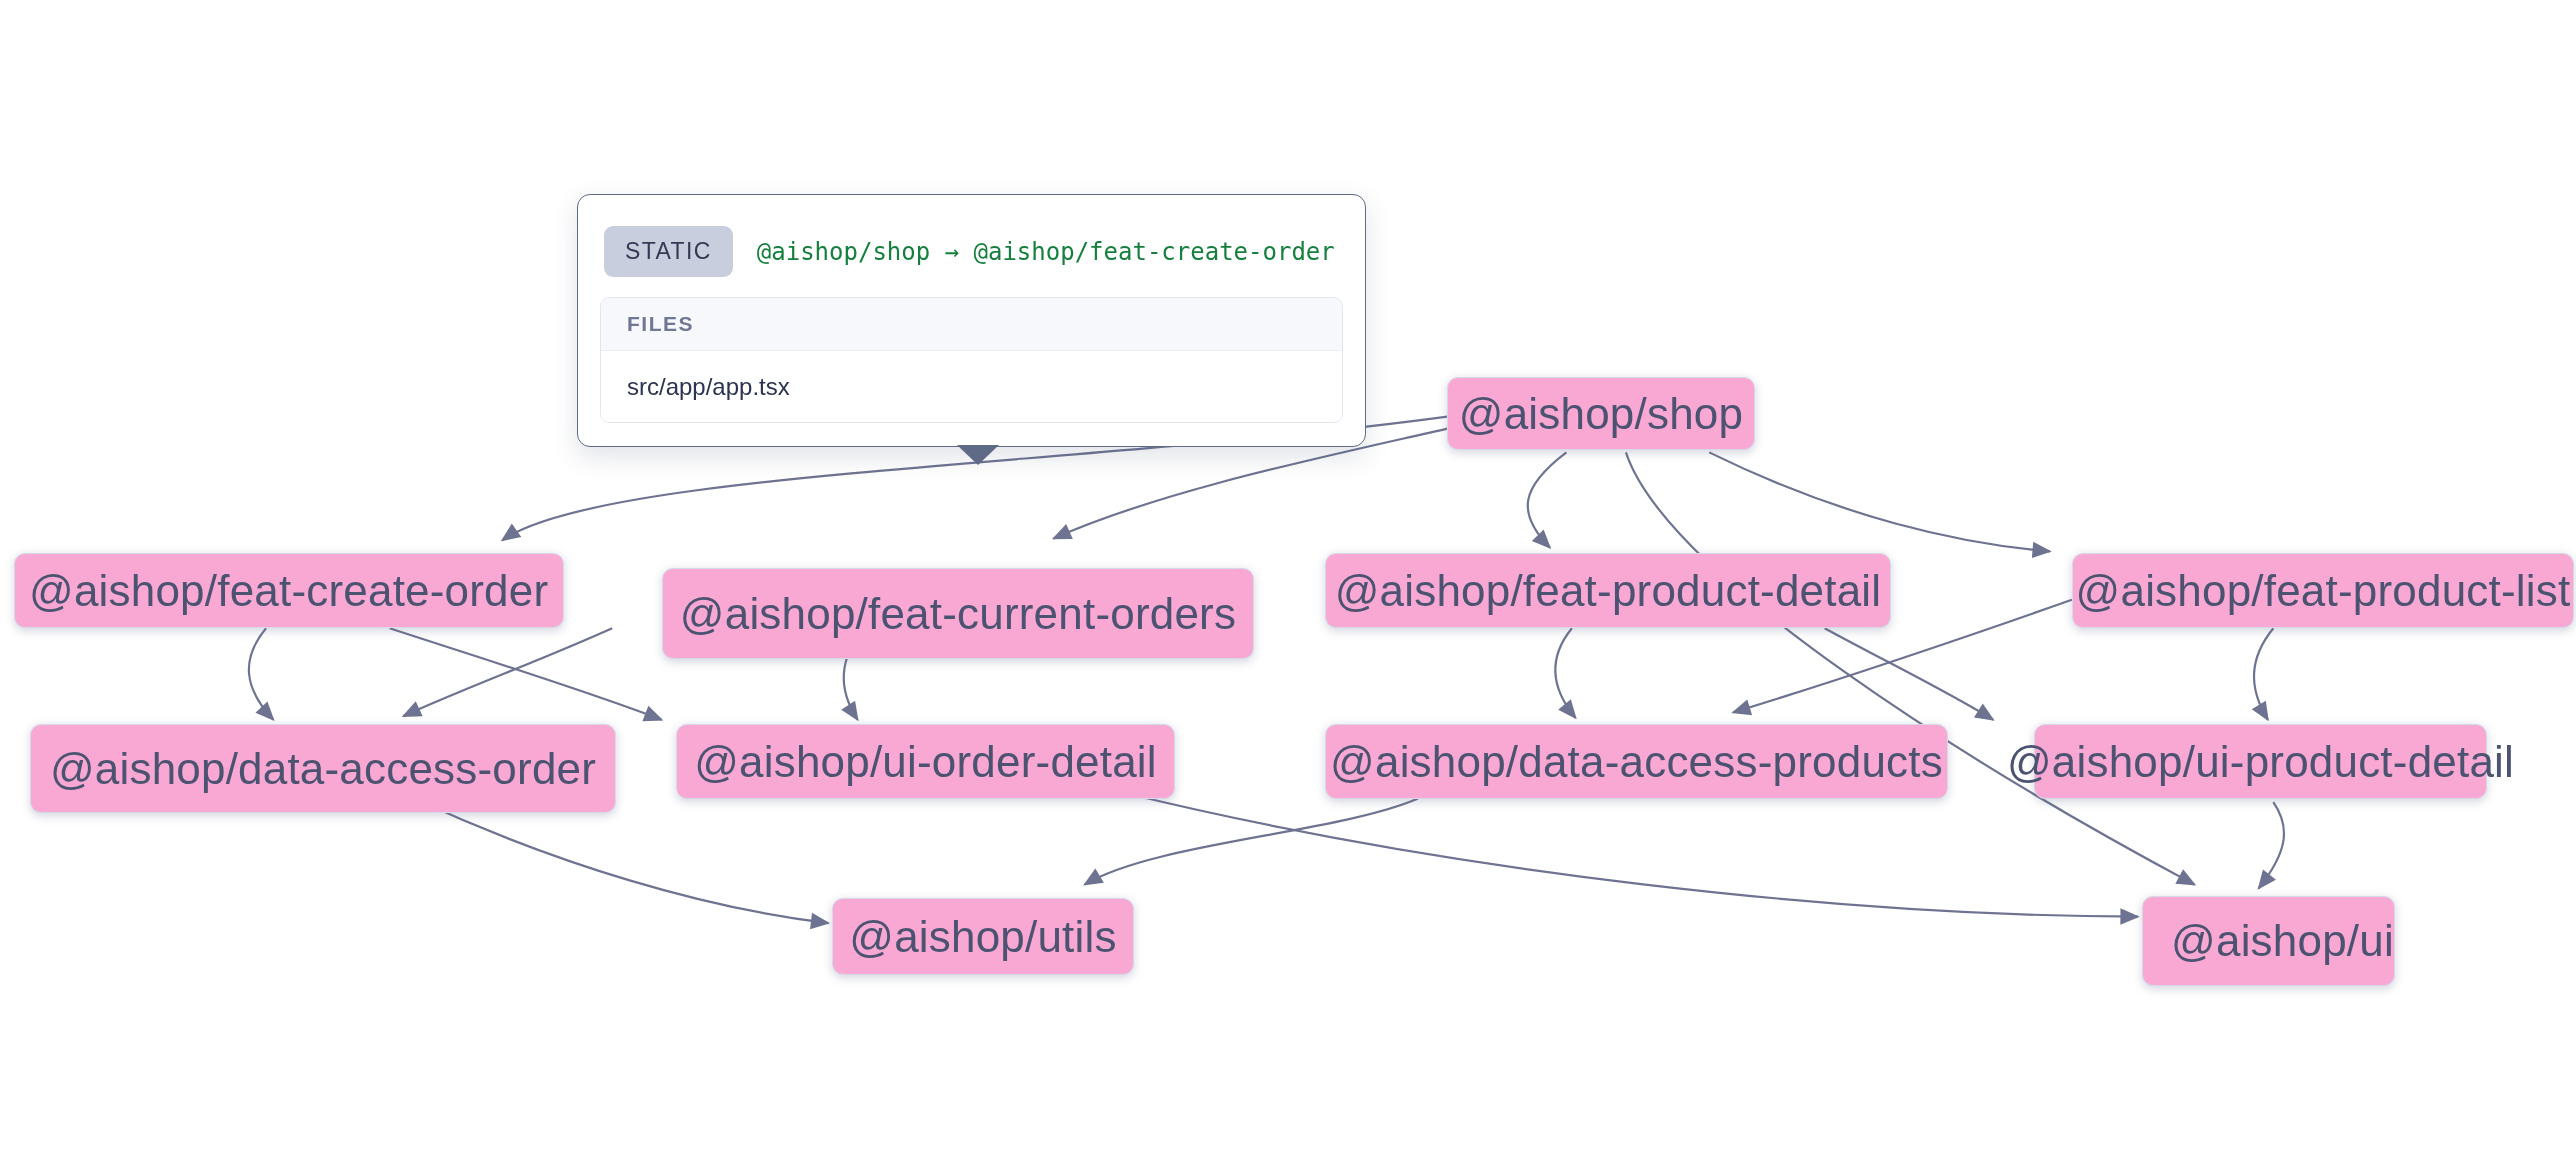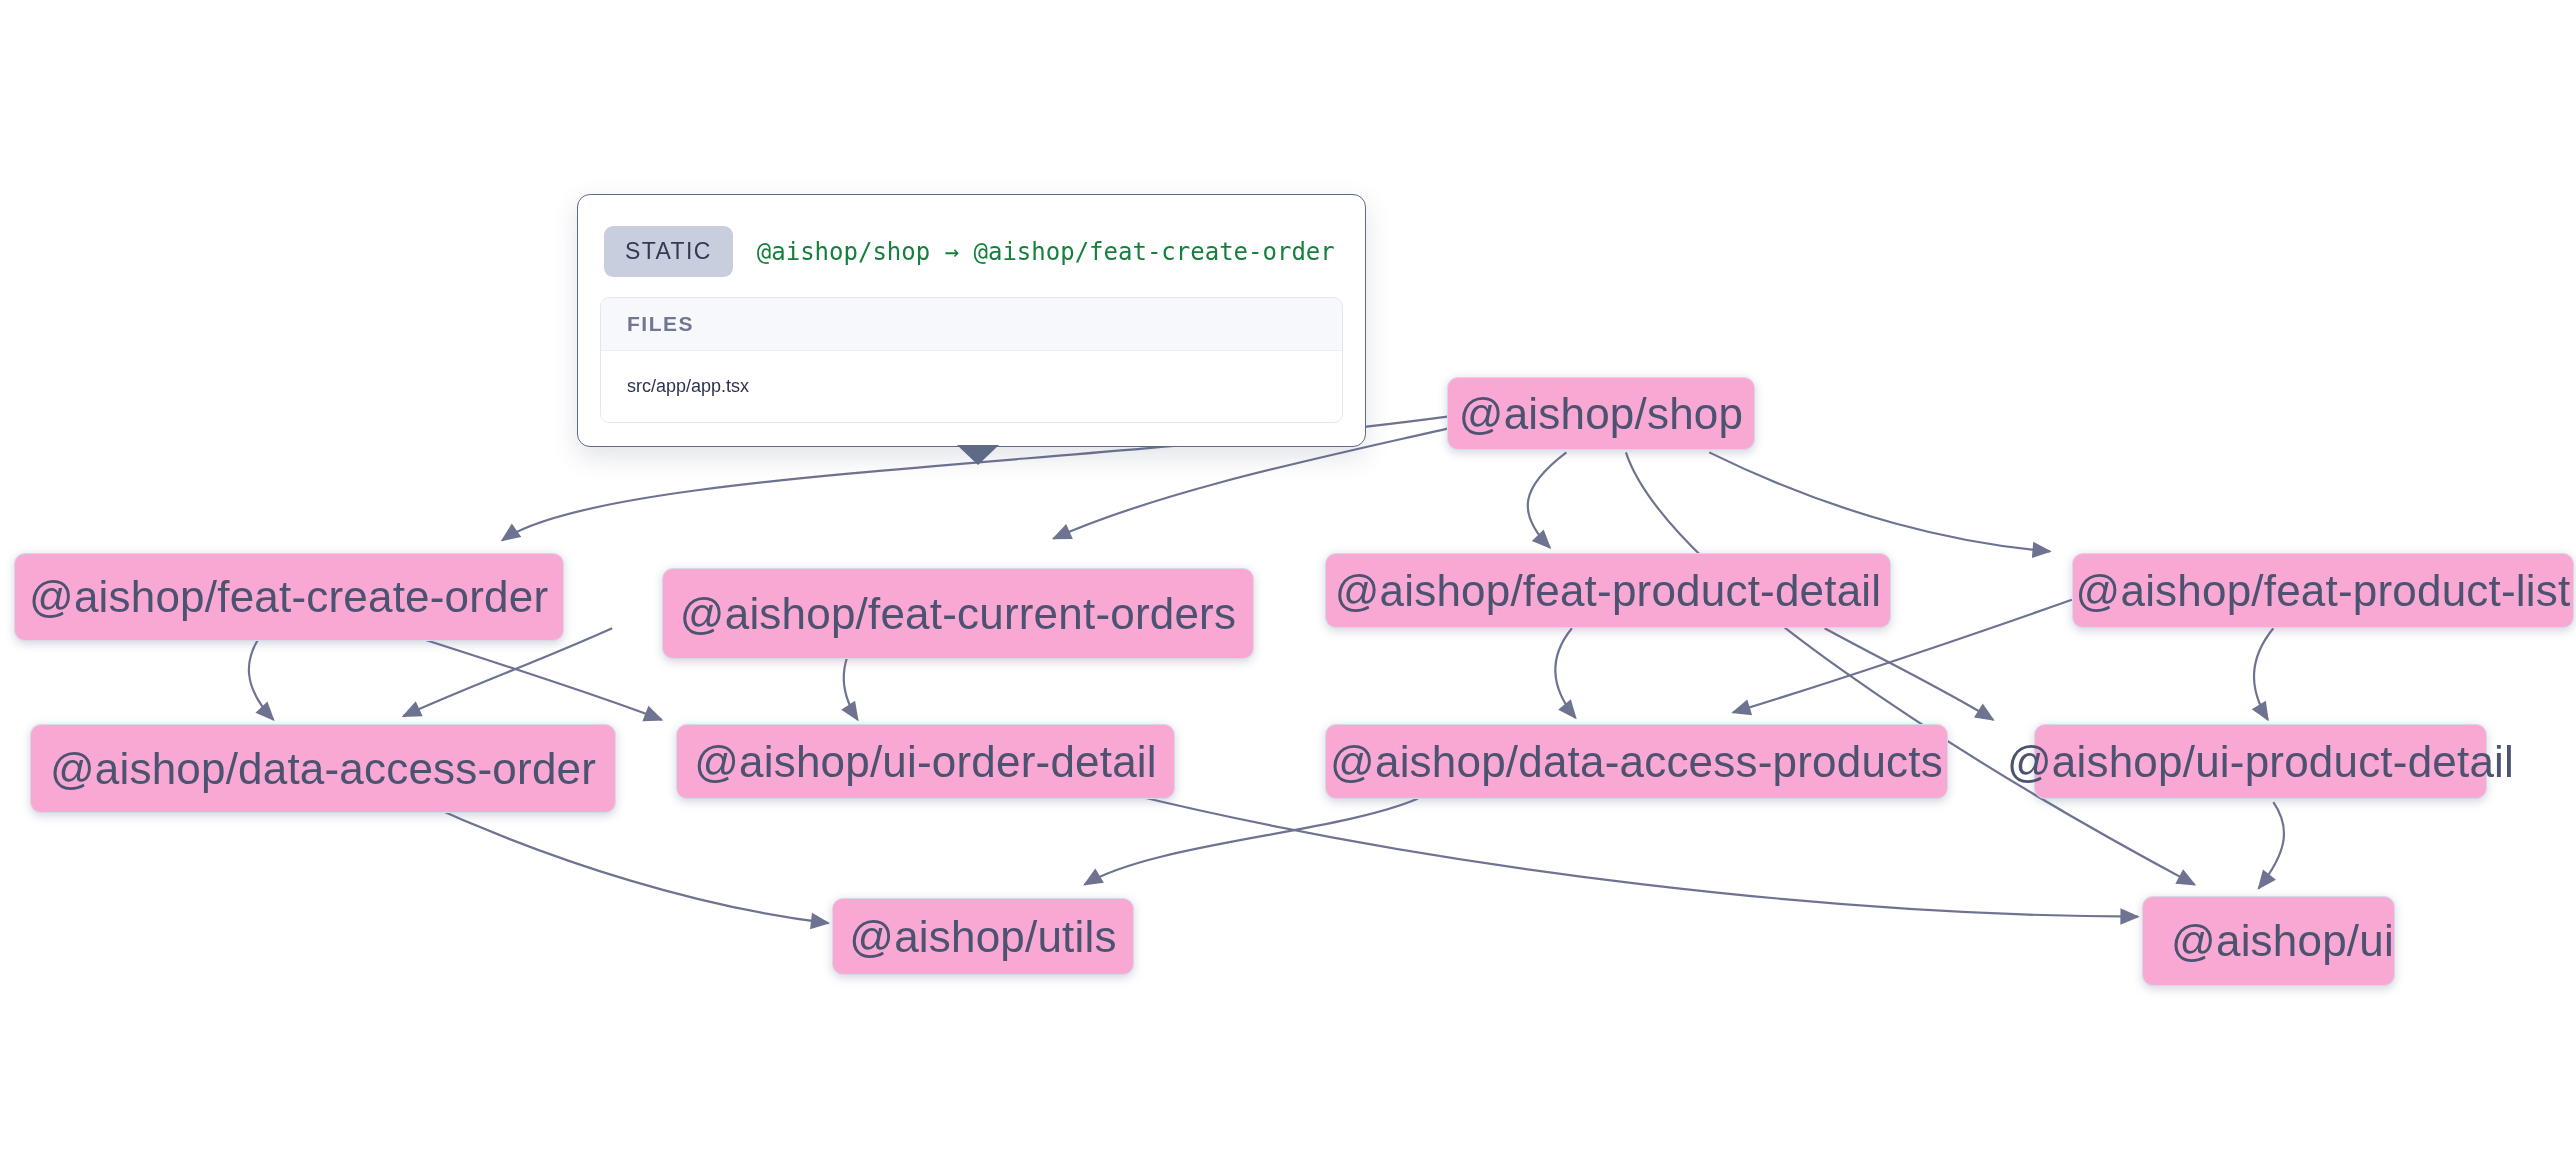--- a/index.html
+++ b/index.html
@@ -35,21 +35,21 @@
     position:absolute; left:22px; top:102px; width:741px; height:124px;
     border:0.9px solid #e3e6f0; border-radius:9.2px; overflow:hidden; box-sizing:content-box;
   }
   .files-header {
     height:52px; background:#f7f8fc; border-bottom:0.9px solid #eceef5;
     display:flex; align-items:center; padding-left:26px;
     font-size:21px; font-weight:700; letter-spacing:1.5px; color:#6f7792;
   }
   .file-row {
     height:71px; display:flex; align-items:center; padding-left:26px;
-    font-size:18px; color:#2c3350; background:#ffffff;
+    font-size:24px; color:#2c3350; background:#ffffff;
   }
   .caret {
     position:absolute; left:379px; top:250px; width:0; height:0;
     border-left:21px solid transparent; border-right:21px solid transparent;
     border-top:20px solid #5f6a86;
   }
 </style>
 </head>
 <body>
 
@@ -77,21 +77,21 @@
         <path d="M 2482 686 C 2456 718, 2454 750, 2476 786" class="edge" marker-end="url(#arrowhead)"></path>
         <path d="M 452 872 C 610 945, 770 992, 904 1008" class="edge" marker-end="url(#arrowhead)"></path>
         <path d="M 1548 872 C 1460 910, 1260 920, 1184 966" class="edge" marker-end="url(#arrowhead)"></path>
         <path d="M 1228 866 C 1580 952, 2010 1000, 2334 1001" class="edge" marker-end="url(#arrowhead)"></path>
         <path d="M 2482 876 C 2502 905, 2496 932, 2466 970" class="edge" marker-end="url(#arrowhead)"></path>
       </g>
   </svg>
 
   <div id="nodes-layer">
       <div class="node" style="left: 1447px; top: 377px; width: 308px; height: 73px;">@aishop/shop</div>
-      <div class="node" style="left: 13.7px; top: 553px; width: 550px; height: 88px;">@aishop/feat-create-order</div>
+      <div class="node" style="left: 13.7px; top: 553px; width: 550px; height: 75px;">@aishop/feat-create-order</div>
       <div class="node" style="left: 662px; top: 568px; width: 592px; height: 91px;">@aishop/feat-current-orders</div>
       <div class="node" style="left: 1325px; top: 553px; width: 566px; height: 75px;">@aishop/feat-product-detail</div>
       <div class="node" style="left: 2072px; top: 553px; width: 502px; height: 75px;">@aishop/feat-product-list</div>
       <div class="node" style="left: 30px; top: 724px; width: 586px; height: 89px;">@aishop/data-access-order</div>
       <div class="node" style="left: 676px; top: 724px; width: 499px; height: 75px;">@aishop/ui-order-detail</div>
       <div class="node" style="left: 1325px; top: 724px; width: 623px; height: 75px;">@aishop/data-access-products</div>
       <div class="node" style="left: 2034px; top: 724px; width: 453px; height: 75px;">@aishop/ui-product-detail</div>
       <div class="node" style="left: 832px; top: 898px; width: 302px; height: 77px;">@aishop/utils</div>
       <div class="node" style="left: 2142px; top: 896px; width: 253px; height: 90px; padding-left: 28px;">@aishop/ui</div>
     </div>

